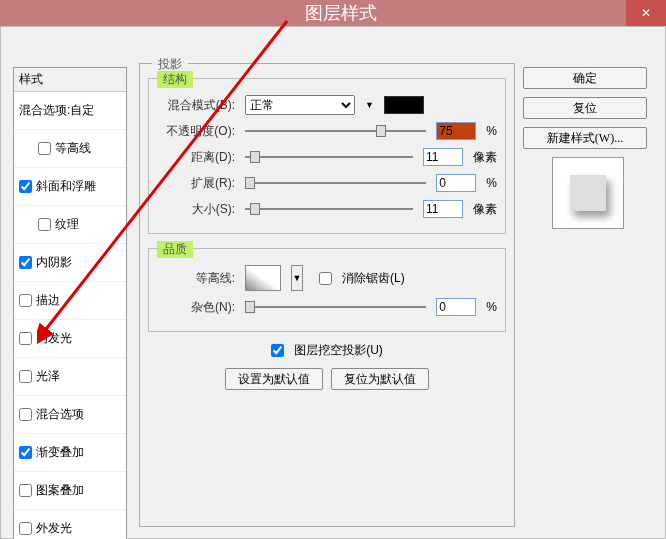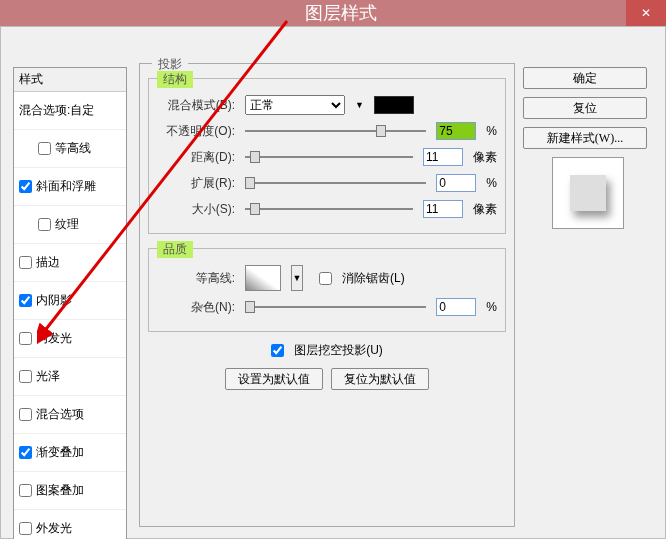--- a/index.html
+++ b/index.html
@@ -23,21 +23,21 @@
 .settings-title { position: absolute; left: 12px; top: -8px; background: #f0f0f0; padding: 0 6px; color: #555; }
 
 .group-box { position: relative; border: 1px solid #bbb; margin: 14px 8px 8px 8px; padding: 10px 8px 8px 8px; }
 .group-title { position: absolute; left: 8px; top: -8px; background: #bef264; padding: 0 6px; color: #555; }
 
 .row { display: flex; align-items: center; margin: 6px 0; min-height: 20px; gap: 10px; }
 .row-label { width: 78px; text-align: right; color: #333; }
 
 select { font-size: 12px; height: 20px; }
 input[type=text] { height: 18px; border: 1px solid #7a9fd4; padding: 0 2px; text-align: left; font-size: 12px; }
-input[type=text].sel { background: #84cc16; }
+input[type=text].sel { background: #c2410c; }
 
 .slider-track { flex: 1; height: 14px; position: relative; display: flex; align-items: center; }
 .slider-line { height: 2px; background: #888; width: 100%; position: absolute; top: 6px; }
 .slider-thumb { width: 10px; height: 12px; background: #ddd; border: 1px solid #777; position: absolute; top: 1px; }
 
 .color-swatch { width: 40px; height: 18px; background: #000; border: 1px solid #333; }
 
 .angle-dial { width: 30px; height: 30px; border: 1px solid #888; border-radius: 50%; background: #fff; position: relative; }
 .angle-dial::after { content: ""; position: absolute; width: 12px; height: 1px; background: #333; top: 14px; left: 2px; transform-origin: right center; }
 
@@ -81,26 +81,26 @@
       </div>
     <div class="style-item">
         <input type="checkbox" checked="" style="">
         <span>斜面和浮雕</span>
       </div>
     <div class="style-item indent">
         <input type="checkbox" style="">
         <span>纹理</span>
       </div>
     <div class="style-item">
+        <input type="checkbox" checked="" style="">
+        <span>内阴影</span>
+      </div>
+    <div class="style-item">
         <input type="checkbox" style="">
         <span>描边</span>
-      </div>
-    <div class="style-item">
-        <input type="checkbox" checked="" style="">
-        <span>内阴影</span>
       </div>
     <div class="style-item">
         <input type="checkbox" style="">
         <span>内发光</span>
       </div>
     <div class="style-item">
         <input type="checkbox" style="">
         <span>光泽</span>
       </div>
     <div class="style-item">
@@ -126,21 +126,21 @@
   </div>
 
   <div class="settings-panel">
     <div class="settings-title">投影</div>
 
     <div class="group-box">
       <div class="group-title">结构</div>
 
       <div class="row">
         <div class="row-label">混合模式(B):</div>
-        <select style="width:100px"><option>正常</option></select>
+        <select style="width:110px"><option>正常</option></select>
         <span style="font-size:9px">▼</span>
         <div class="color-swatch"></div>
       </div>
 
       <div class="row">
         <div class="row-label">不透明度(O):</div>
         <div class="slider-track">
             <div class="slider-line"></div>
             <div class="slider-thumb" style="left:72%"></div>
           </div>

